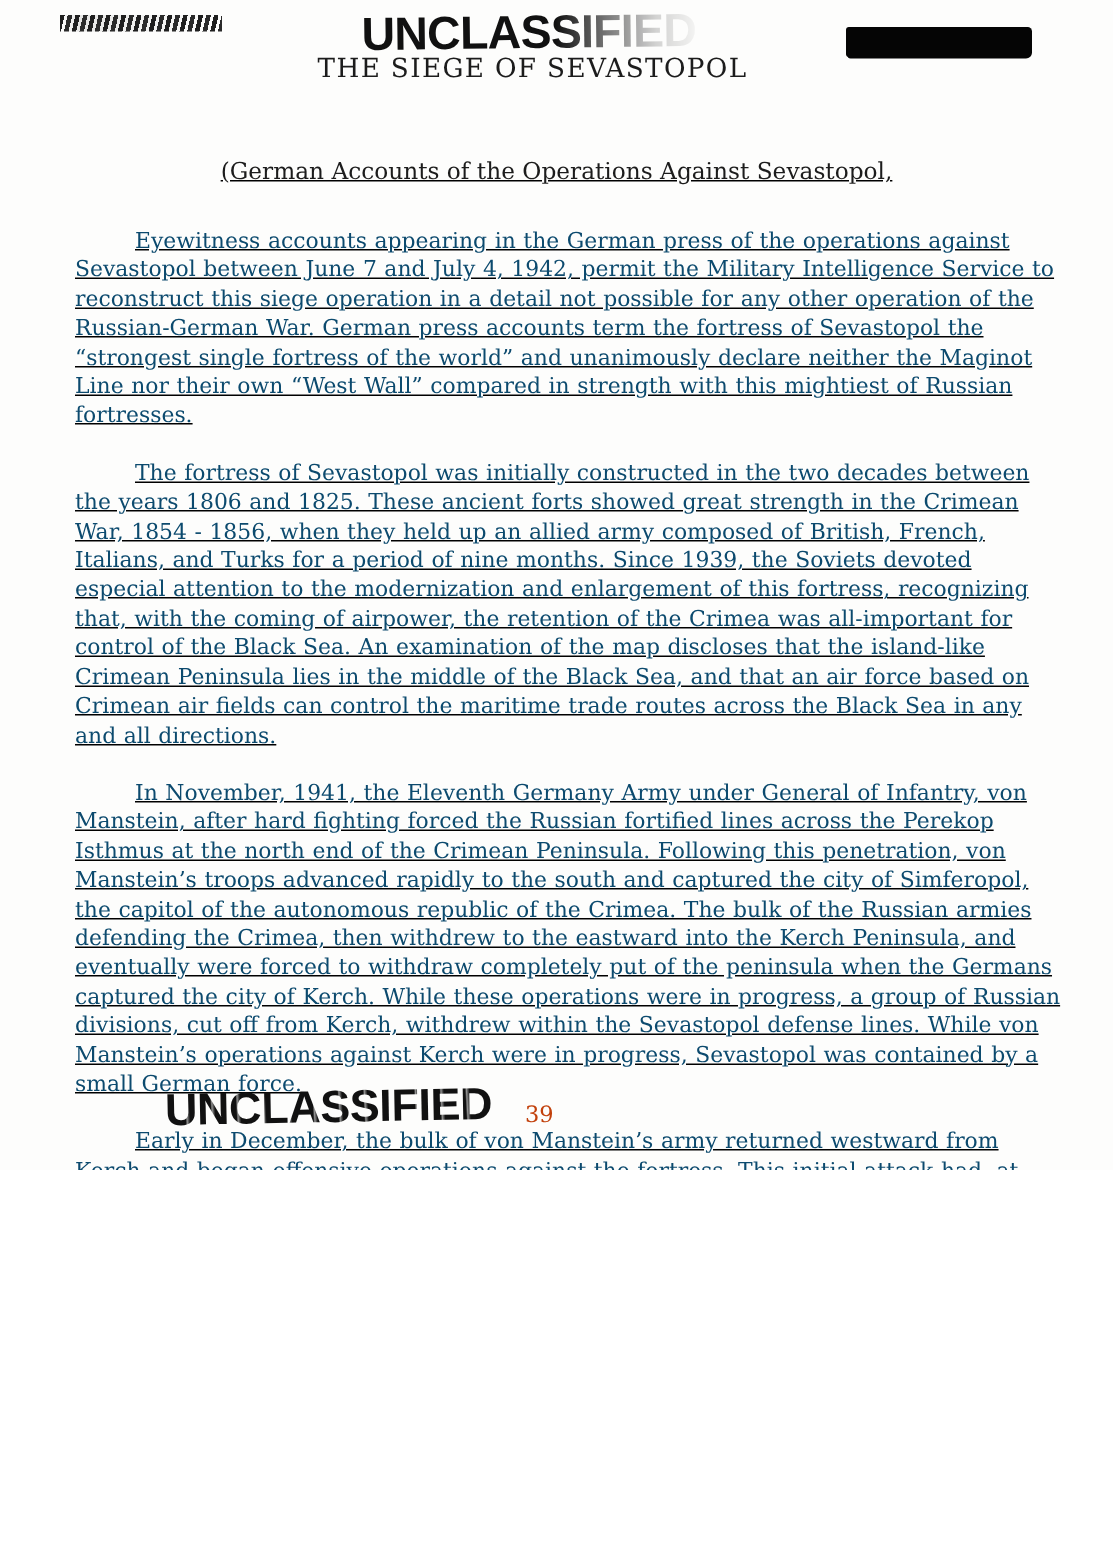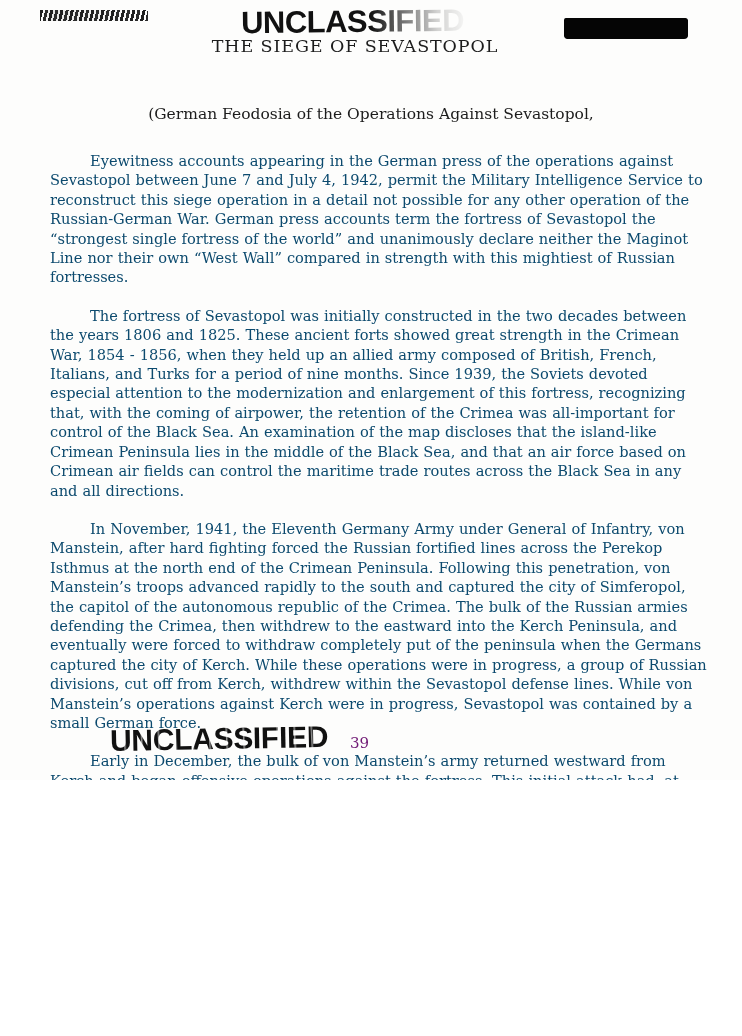--- a/index.html
+++ b/index.html
@@ -11,20 +11,21 @@
   body {
     font-family: "DejaVu Serif", serif;
   }
   .page {
     position: relative;
     width: 742px;
     height: 780px;
     background: #fdfdfc;
     overflow: hidden;
     box-sizing: border-box;
+    text-decoration: underline;
   }
 
   
   .top-band {
     position: relative;
     height: 62px;
   }
   .smudge-mark {
     position: absolute;
     left: 40px;
@@ -153,21 +154,21 @@
     mask-image: repeating-linear-gradient(
         88deg,
         rgba(0,0,0,1) 0px, rgba(0,0,0,1) 14px,
         rgba(0,0,0,0.45) 15px, rgba(0,0,0,1) 17px);
   }
   .page-number {
     position: absolute;
     left: 350px;
     top: 14px;
     font-size: 15px;
-    color: #701a75;
+    color: #c2410c;
   }
 </style>
 </head>
 <body>
 
 <div class="page">
 
   <div class="top-band">
 
     <div class="smudge-mark"></div>
@@ -175,21 +176,21 @@
     <div class="redaction-bar"></div>
 
     <div class="stamp-top">
       <span class="stamp-text">UNCLASSIFIED</span>
     </div>
 
     <div class="doc-title">THE SIEGE OF SEVASTOPOL</div>
   </div>
 
   <div class="subtitle">
-    <span class="line1">(German Feodosia of the Operations Against Sevastopol,</span>
+    <span class="line1">(German Accounts of the Operations Against Sevastopol,</span>
   </div>
 
   <div class="body-text">
     <p class="para">Eyewitness accounts appearing in the German press of the operations against Sevastopol between June 7 and July 4, 1942, permit the Military Intelligence Service to reconstruct this siege operation in a detail not possible for any other operation of the Russian-German War.  German press accounts term the fortress of Sevastopol the “strongest single fortress of the world” and unanimously declare neither the Maginot Line nor their own “West Wall” compared in strength with this mightiest of Russian fortresses.</p>
     <p class="para">The fortress of Sevastopol was initially constructed in the two decades between the years 1806 and 1825.  These ancient forts showed great strength in the Crimean War, 1854 - 1856, when they held up an allied army composed of British, French, Italians, and Turks for a period of nine months.  Since 1939, the Soviets devoted especial attention to the modernization and enlargement of this fortress, recognizing that, with the coming of airpower, the retention of the Crimea was all-important for control of the Black Sea.  An examination of the map discloses that the island-like Crimean Peninsula lies in the middle of the Black Sea, and that an air force based on Crimean air fields can control the maritime trade routes across the Black Sea in any and all directions.</p>
     <p class="para">In November, 1941, the Eleventh Germany Army under General of Infantry, von Manstein, after hard fighting forced the Russian fortified lines across the Perekop Isthmus at the north end of the Crimean Peninsula.  Following this penetration, von Manstein’s troops advanced rapidly to the south and captured the city of Simferopol, the capitol of the autonomous republic of the Crimea.  The bulk of the Russian armies defending the Crimea, then withdrew to the eastward into the Kerch Peninsula, and eventually were forced to withdraw completely put of the peninsula when the Germans captured the city of Kerch.  While these operations were in progress, a group of Russian divisions, cut off from Kerch, withdrew within the Sevastopol defense lines.  While von Manstein’s operations against Kerch were in progress, Sevastopol was contained by a small German force.</p>
     <p class="para">Early in December, the bulk of von Manstein’s army returned westward from Kerch and began offensive operations against the fortress.  This initial attack had, at first, some success, and one of the outer forts, “Balaklava” was captured, but German offensive operations had to be completely halted, when a larger Russian counter-offensive began from the mainland.  Taking advantage of their maritime control of the Black Sea, powerful Russian forces were landed simultaneously in several places on the Crimean Peninsula.  The city of Kerch was recaptured, as well as the towns of Eupatoria and Feodosia to the north and east of Sevastopol respectively.  The entire German position in the Crimea, for a time, appeared to be threatened.  All reserves had to be thrown toward Feodosia and Eupatoria.  In consequence, the German forces attacking Sevastopol retired to their blockading lines some miles in front of the outer Russian fortified lines.</p>
     <p class="para">From December until June, hostilities in the Sevastopol region were of a minor nature.  Occasionally, local counter-attacks were launched by the</p>
   </div>
 

